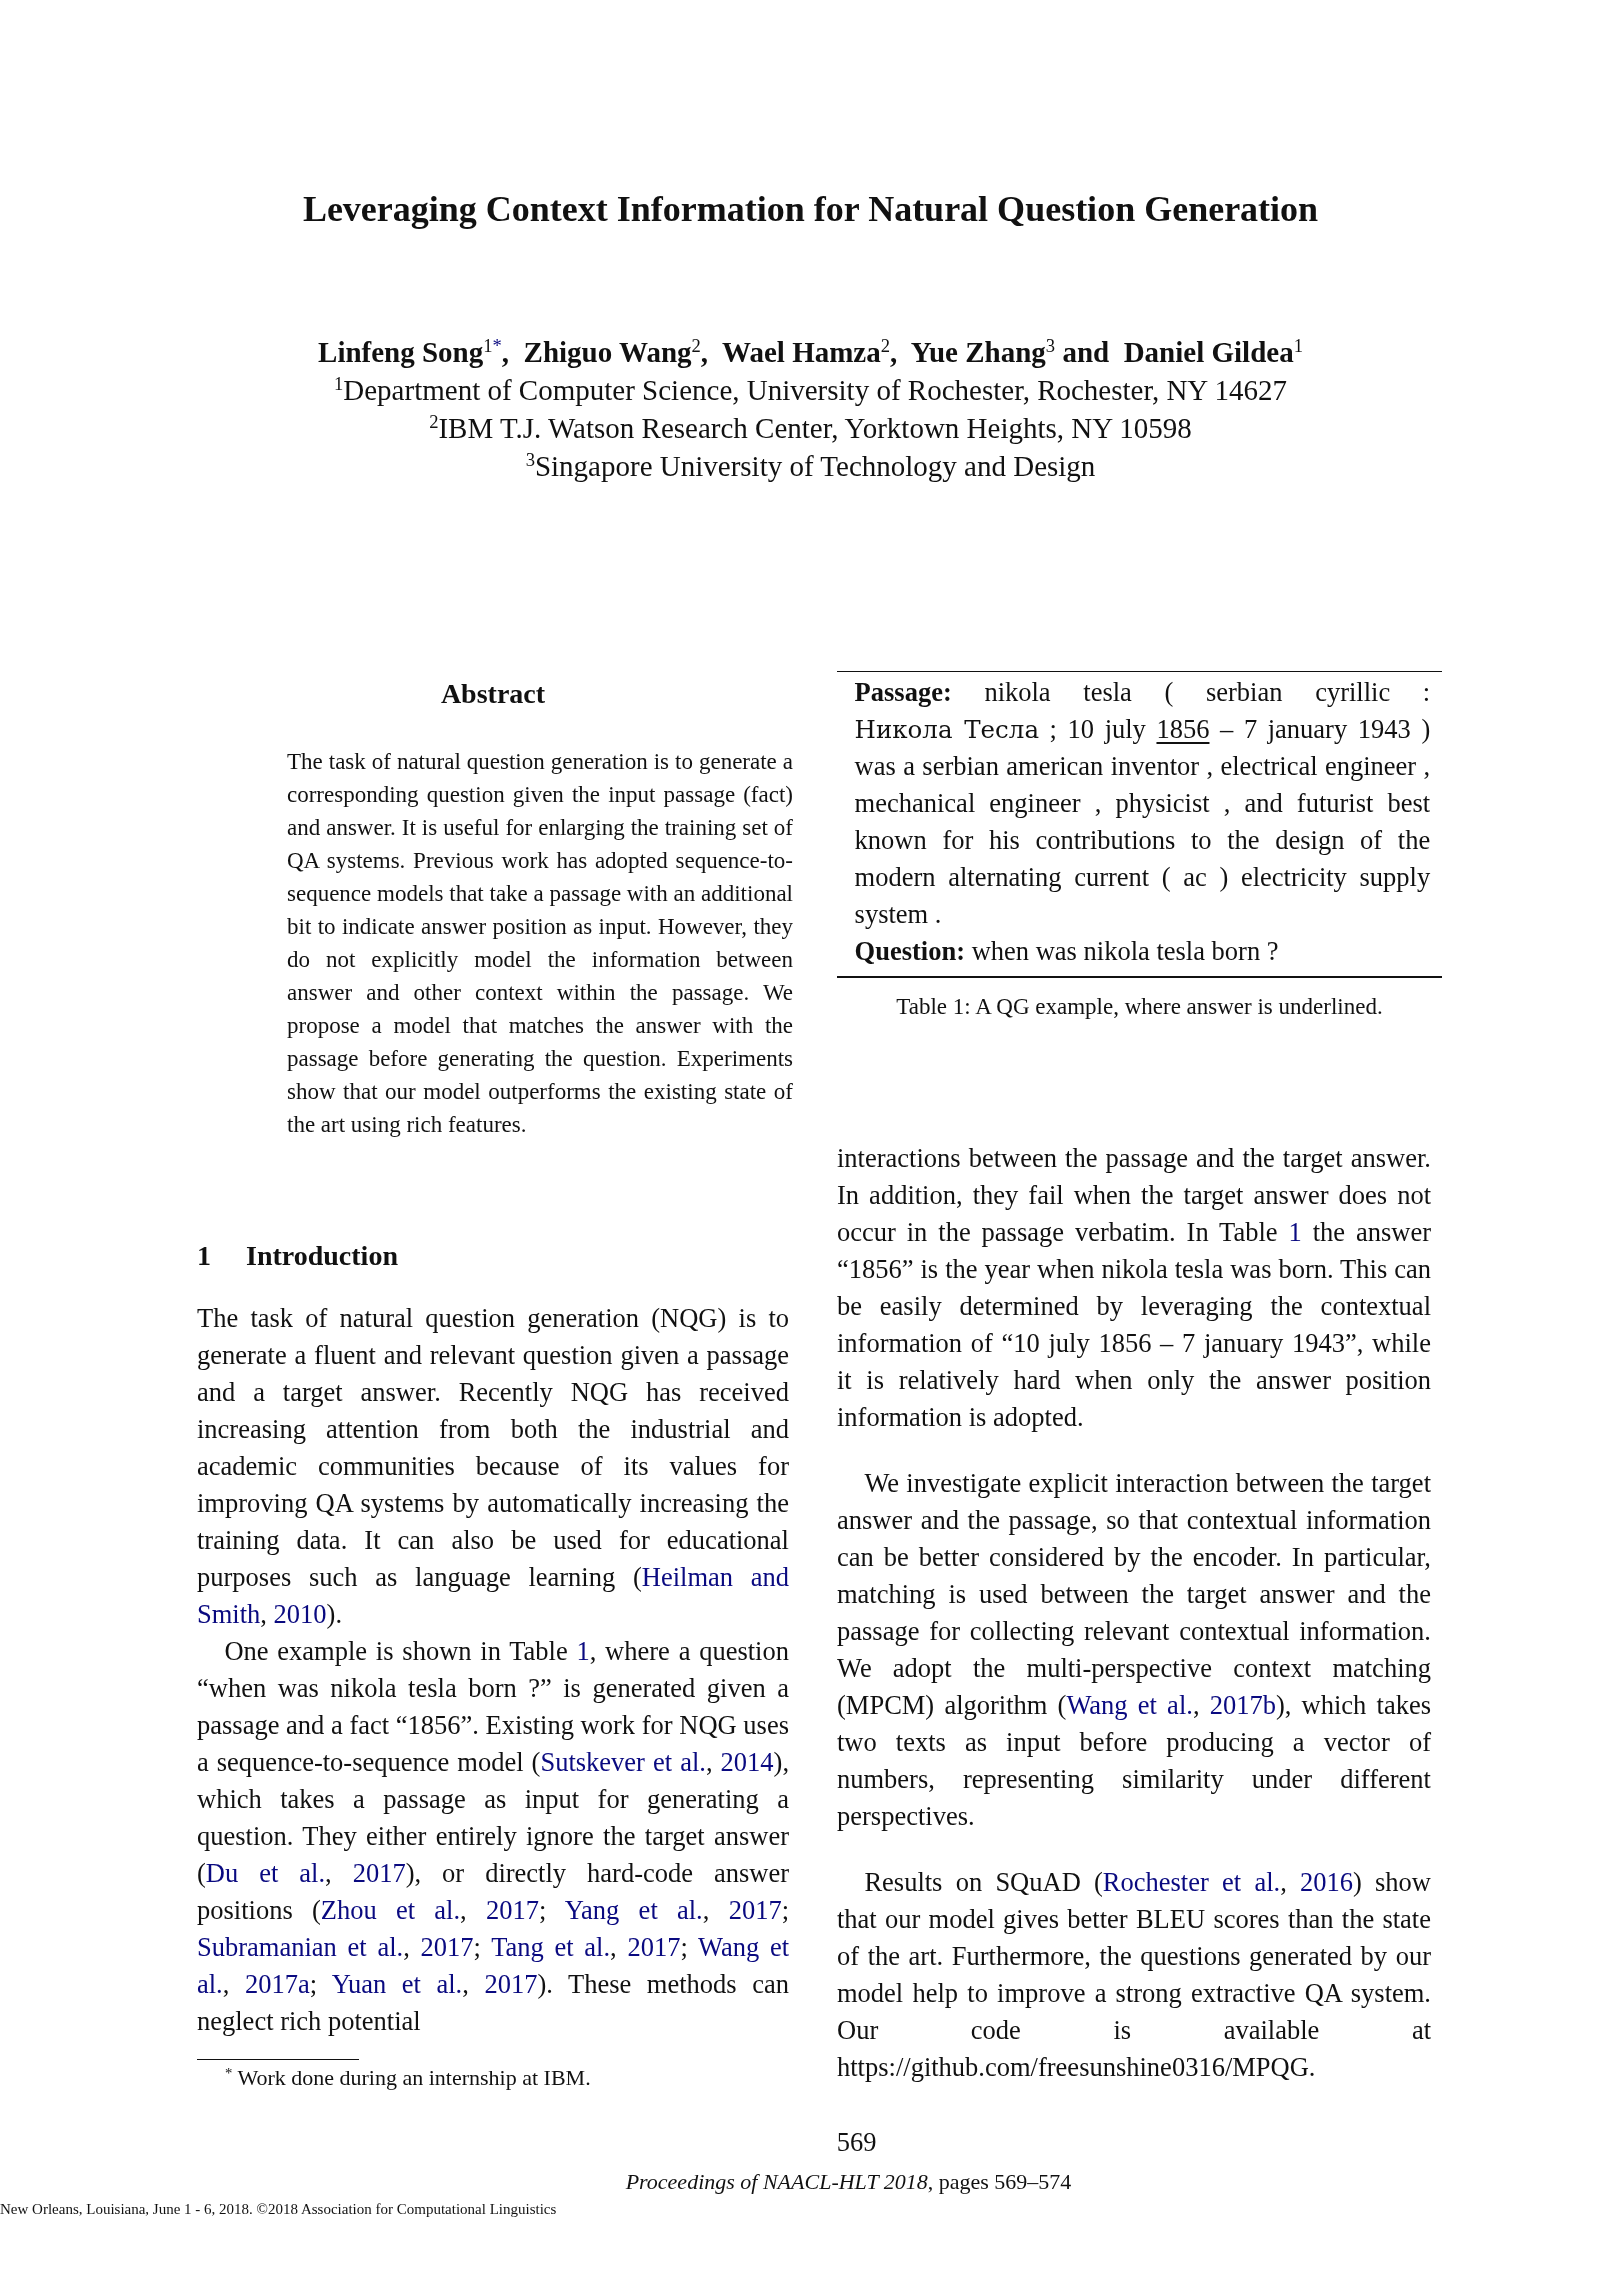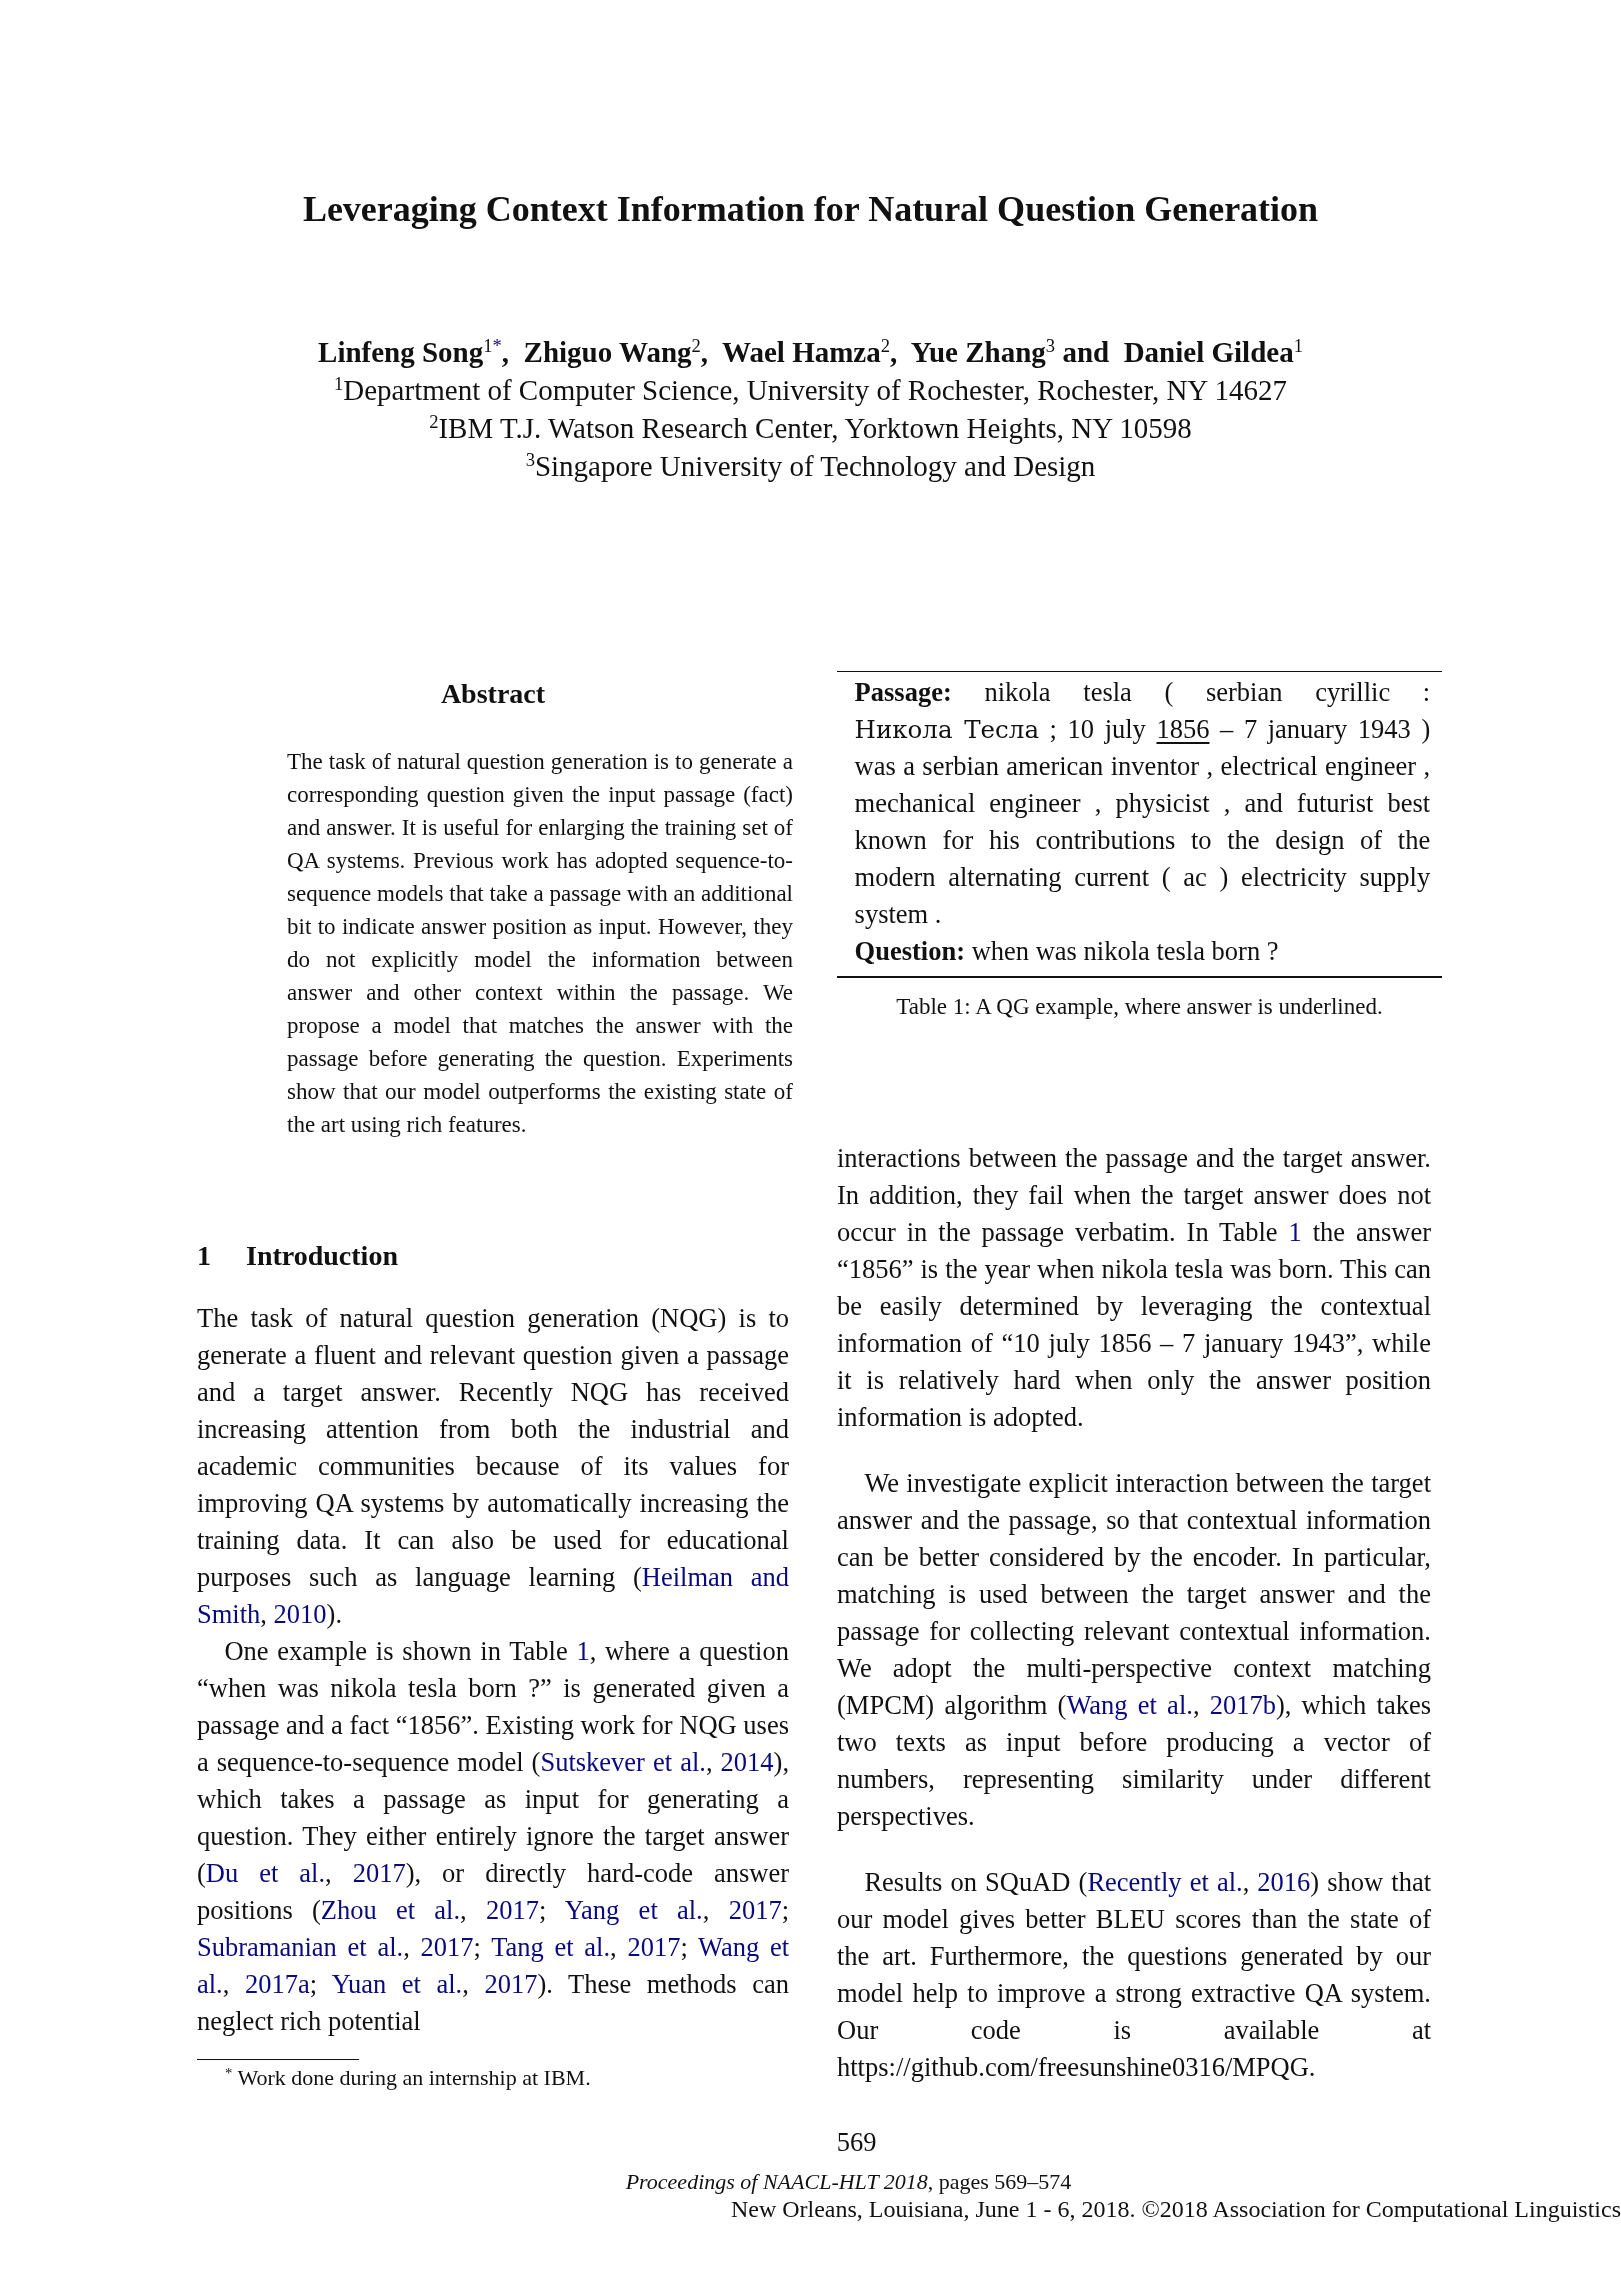--- a/index.html
+++ b/index.html
@@ -38,21 +38,21 @@
   #table1 .cyr { font-family: "DejaVu Serif", serif; font-size: 24.5px; }
   #table1-caption { left: 837px; width: 605px; top: 992px; text-align: center; font-size: 23px; line-height: 29px; }
 
   #right-body { left: 837px; width: 594px; top: 1140px; }
   #right-body p { margin: 0 0 29px 0; }
   #right-body p.indent { text-indent: 27.4px; }
 
   #page-number { left: 0; width: 1621px; top: 2127px; text-align: center; font-size: 26.5px; line-height: 31px; padding-left: 46px; }
   #proceedings { left: 0; width: 1621px; top: 2168px; text-align: center; font-size: 22px; line-height: 27.4px; padding-left: 38px; }
   #proceedings .ital { font-style: italic; }
-  #venue { left: 0; width: 1621px; top: 2196px; text-align: right; font-size: 24px; line-height: 27.4px; }
+  #venue { left: 0; width: 1621px; top: 2196px; text-align: left; font-size: 15px; line-height: 27.4px; }
 </style>
 </head>
 <body>
 
 <div id="title" class="abs">Leveraging Context Information for Natural Question Generation</div>
 
 <div id="authors" class="abs">
   <div class="names">
     <span>Linfeng Song</span><sup>1</sup><sup class="star">*</sup><span style="white-space:pre">, </span>
     <span>Zhiguo Wang</span><sup>2</sup><span style="white-space:pre">, </span>
@@ -84,19 +84,19 @@
   <div class="rule-top"></div>
   <div class="cell" style="padding-top:2px;"><span class="lbl">Passage:</span><span style="word-spacing:13.7px"> nikola tesla ( serbian cyrillic : </span><span class="cyr">Никола Тесла</span><span> ; 10 july </span><span class="ans">1856</span><span> – 7 january 1943 ) was a serbian american inventor , electrical en­gineer , mechanical engineer , physicist , and futurist best known for his contributions to the design of the modern alternating current ( ac ) electricity supply system .</span></div>
   <div class="cell" style="padding-bottom:5.9px;"><span class="lbl">Question:</span><span> when was nikola tesla born ?</span></div>
   <div class="rule-bottom"></div>
 </div>
 <div id="table1-caption" class="abs">Table 1: A QG example, where answer is underlined.</div>
 
 <div id="right-body" class="abs col-text">
   <p><span>interactions between the passage and the target an­swer. In addition, they fail when the target answer does not occur in the passage verbatim.  In Table </span><a class="cite">1</a><span> the answer “1856” is the year when nikola tesla was born. This can be easily determined by lever­aging the contextual information of “10 july 1856 – 7 january 1943”, while it is relatively hard when only the answer position information is adopted.</span></p>
   <p class="indent"><span>We investigate explicit interaction between the target answer and the passage, so that contextual information can be better considered by the en­coder. In particular, matching is used between the target answer and the passage for collecting rele­vant contextual information.  We adopt the multi-perspective context matching (MPCM) algorithm (</span><a class="cite">Wang et al.</a>, <a class="cite">2017b</a><span>), which takes two texts as in­put before producing a vector of numbers, repre­senting similarity under different perspectives.</span></p>
-  <p class="indent"><span>Results on SQuAD (</span><a class="cite">Recently et al.</a>, <a class="cite">2016</a><span>) show that our model gives better BLEU scores than the state of the art.  Furthermore, the ques­tions generated by our model help to improve a strong extractive QA system. Our code is available at https://github.com/freesunshine0316/MPQG.</span></p>
+  <p class="indent"><span>Results on SQuAD (</span><a class="cite">Rochester et al.</a>, <a class="cite">2016</a><span>) show that our model gives better BLEU scores than the state of the art.  Furthermore, the ques­tions generated by our model help to improve a strong extractive QA system. Our code is available at https://github.com/freesunshine0316/MPQG.</span></p>
 </div>
 
 <div id="page-number" class="abs">569</div>
 <div id="proceedings" class="abs"><span class="ital">Proceedings of NAACL-HLT 2018</span><span>, pages 569–574</span></div>
 <div id="venue" class="abs">New Orleans, Louisiana, June 1 - 6, 2018. ©2018 Association for Computational Linguistics</div>
 
 
 </body></html>

